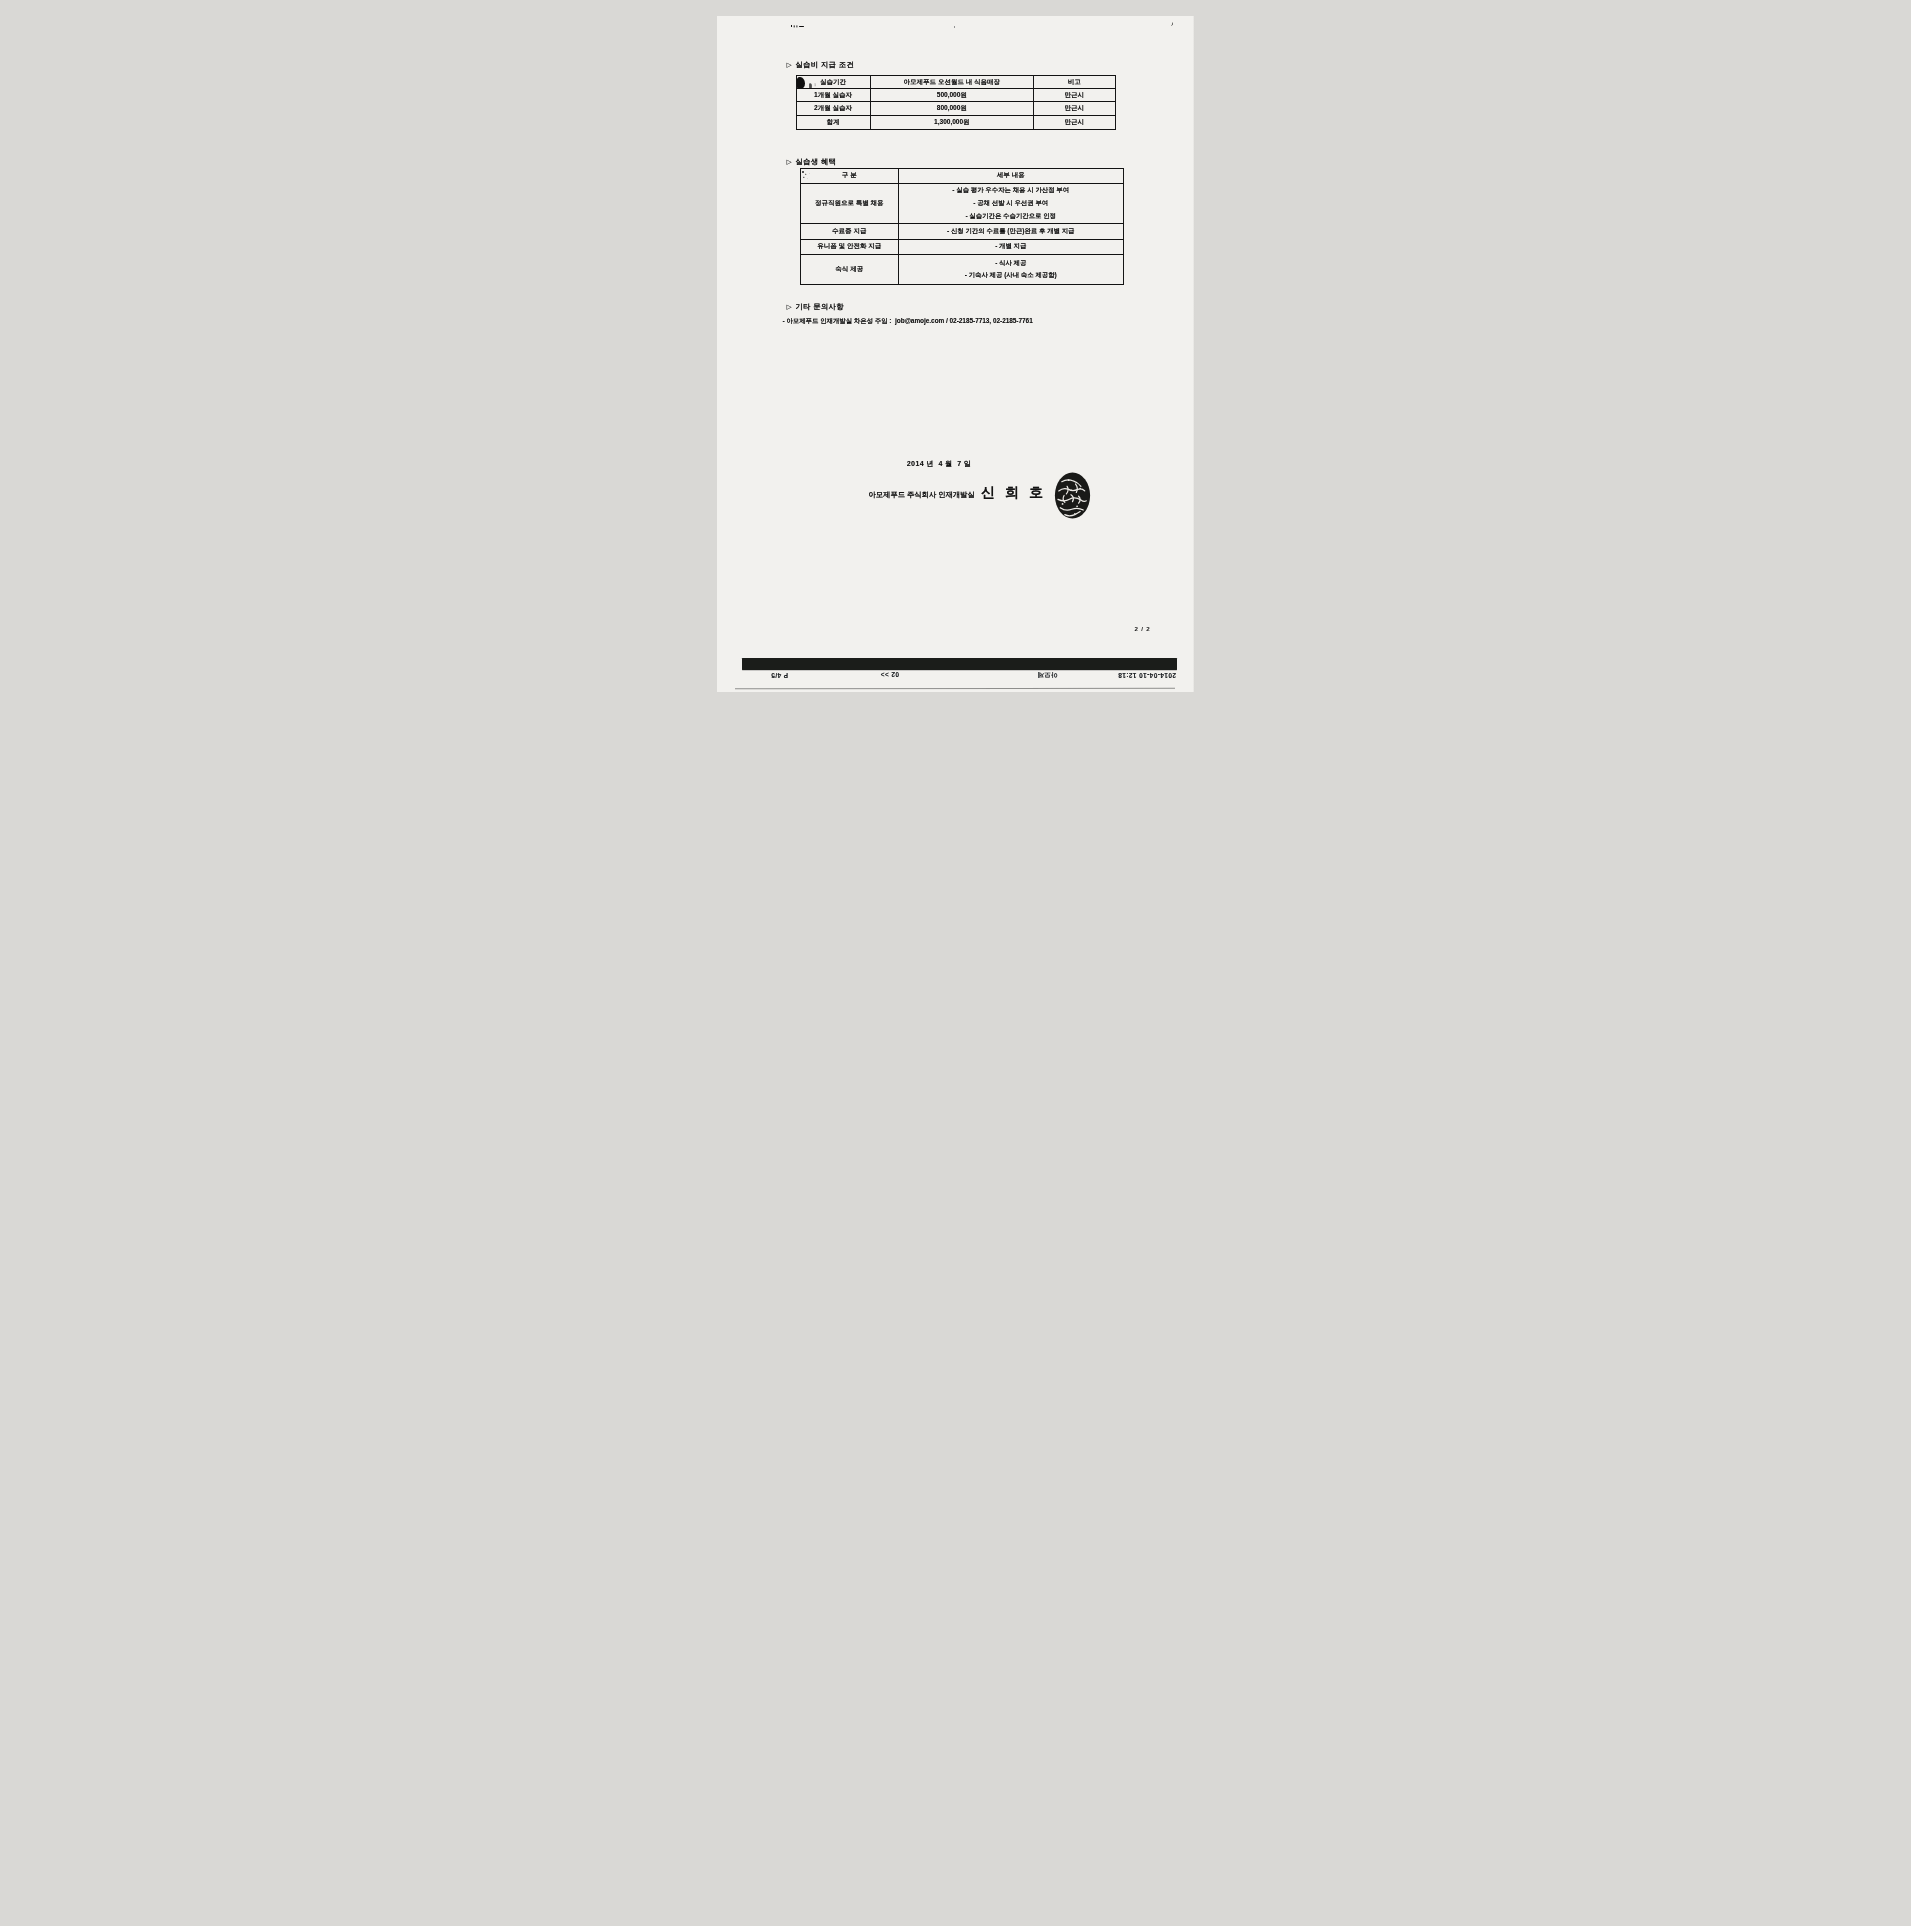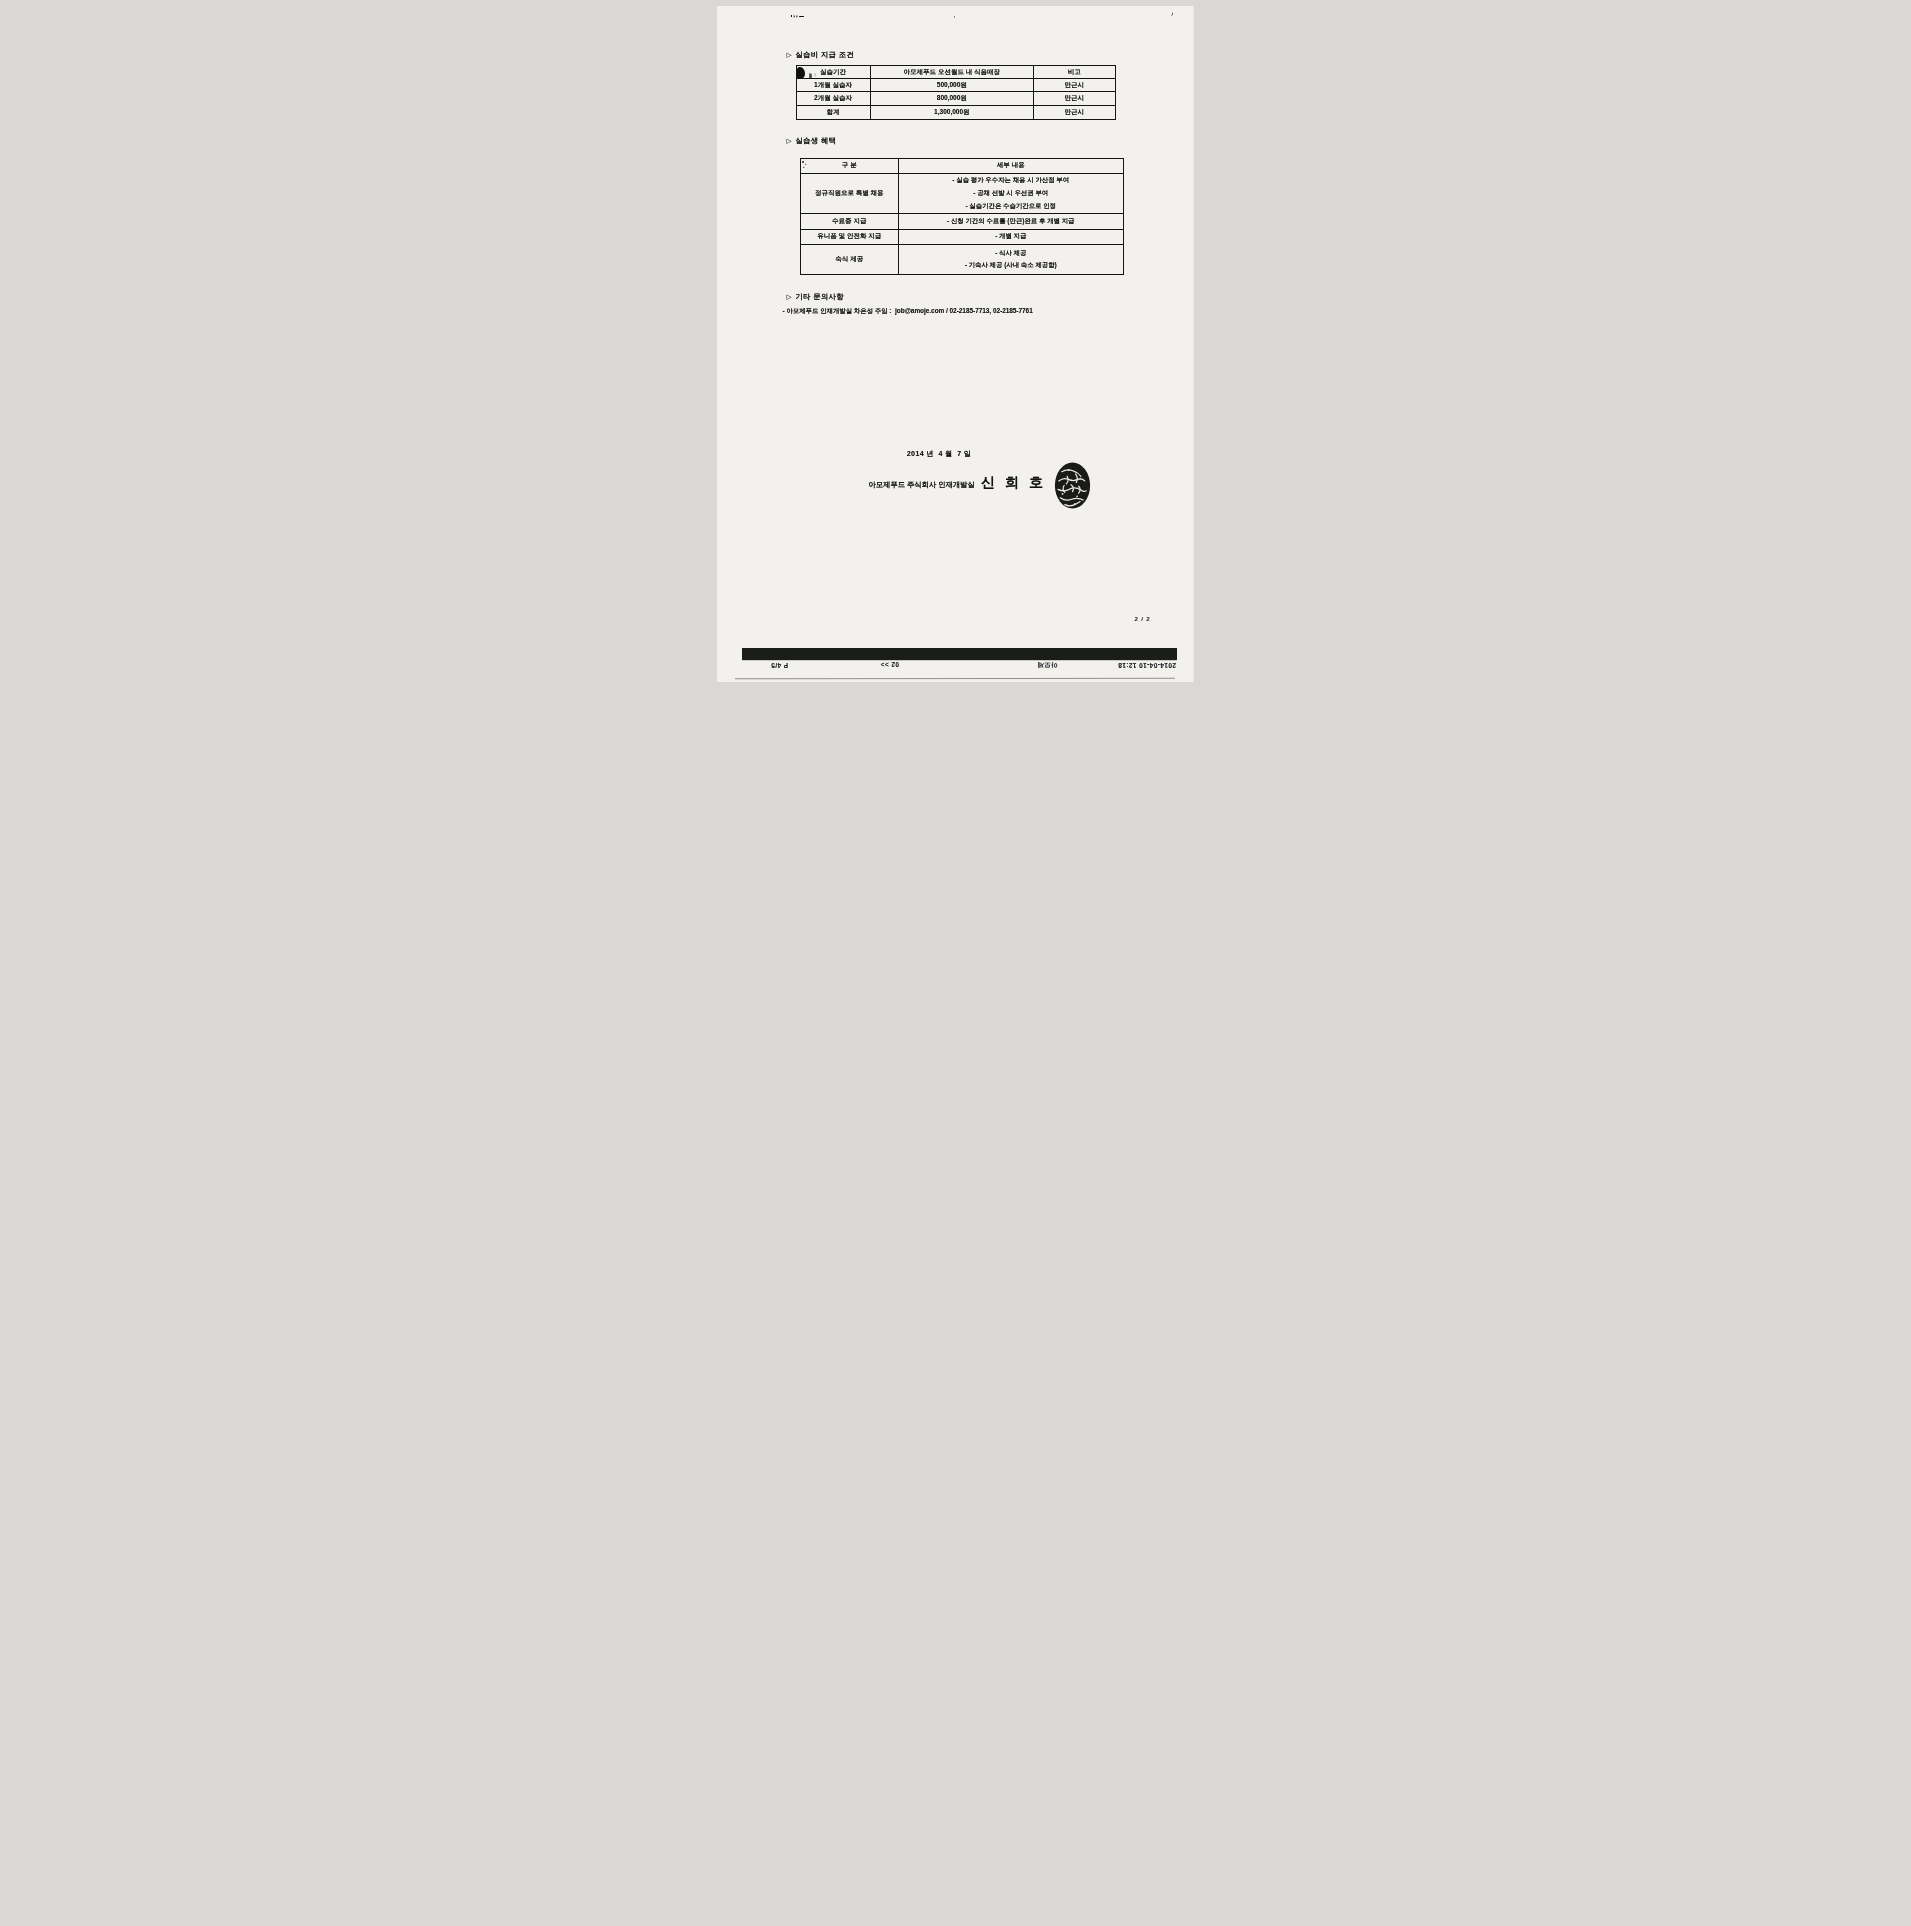--- a/index.html
+++ b/index.html
@@ -1,19 +1,19 @@
 <!DOCTYPE html>
 <html style="font-size:6.2px"><head>
 <meta charset="utf-8">
 <style>
   html,body{margin:0;padding:0;background:#d9d8d5;}
   .page{
     position:relative;
     width:478px;height:676px;
-    margin:6px auto;
+    margin:16px auto;
     background:#f2f1ee;
     font-family:"Liberation Sans","DejaVu Sans",sans-serif;
     color:#151515;
     overflow:hidden;
   }
   .page-right-shade{position:absolute;right:0;top:0;bottom:0;width:1.9px;
     background:linear-gradient(to left,#d0cfcc,rgba(208,207,204,0));}
   .pre{white-space:pre;}
 
   
@@ -144,21 +144,21 @@
         <td>만근시</td>
       </tr>
       <tr style="height:14.3px;">
         <td>합계</td>
         <td>1,300,000원</td>
         <td>만근시</td>
       </tr>
     </tbody>
   </table>
 
-  <div class="sec-heading" style="left:70px;top:130px;text-align:center;">
+  <div class="sec-heading" style="left:70px;top:141px;text-align:center;">
     <span class="tri">▷</span>
     <span>실습생 혜택</span>
   </div>
 
   <table class="doc-table" style="left:83px;top:152px;width:324px;">
     <colgroup>
         <col style="width:30.5%">
         <col style="width:69.5%">
       </colgroup>
     <thead>

